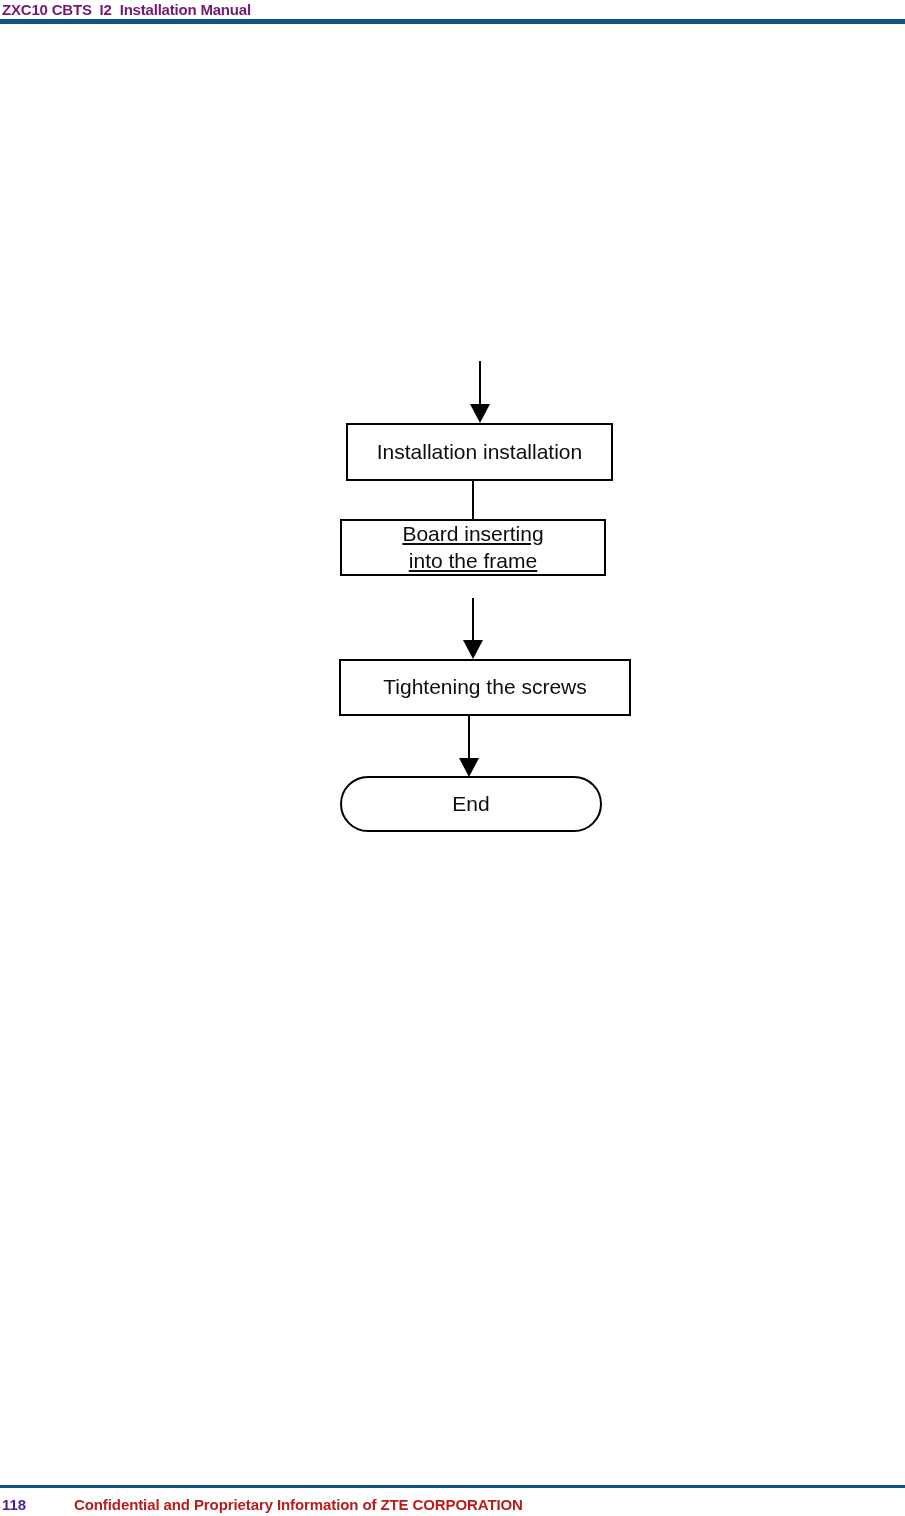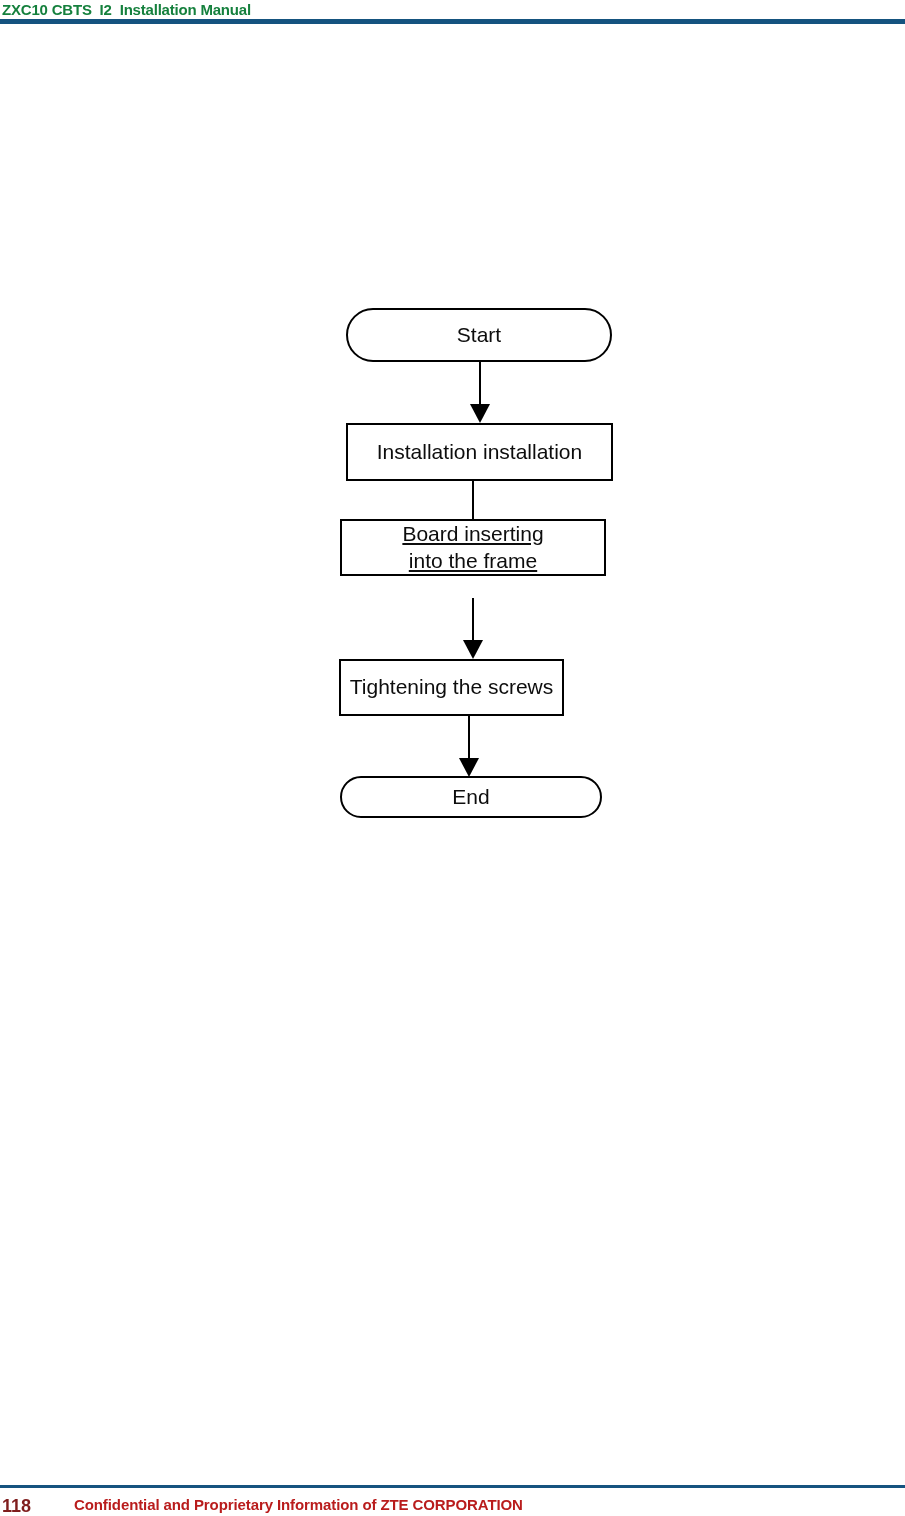--- a/index.html
+++ b/index.html
@@ -15,21 +15,21 @@
   }
 
   
   .header-title {
     position: absolute;
     left: 2px;
     top: 1px;
     font-size: 15px;
     font-weight: 600;
     letter-spacing: -0.2px;
-    color: #15803d;
+    color: #701a75;
     white-space: pre;
   }
   .header-rule {
     position: absolute;
     left: 0;
     top: 19px;
     width: 905px;
     height: 5px;
     background: #15537f;
   }
@@ -59,22 +59,22 @@
     font-size: 21px;
     line-height: 1.28;
     color: #0d0d0d;
     white-space: pre-line;
   }
   .stadium { border-radius: 28px; }
 
   #node-start    { left: 346px; top: 308px; width: 266px; height: 54px; }
   #node-prep     { left: 346px; top: 423px; width: 267px; height: 58px; }
   #node-board    { left: 340px; top: 519px; width: 266px; height: 57px; text-decoration: underline; }
-  #node-tighten  { left: 339px; top: 659px; width: 225px; height: 57px; }
-  #node-end      { left: 340px; top: 776px; width: 262px; height: 42px; }
+  #node-tighten  { left: 339px; top: 659px; width: 292px; height: 57px; }
+  #node-end      { left: 340px; top: 776px; width: 262px; height: 56px; }
 
   .arrow .shaft {
     position: absolute;
     width: 2px;
     background: #000;
   }
   .arrow .head {
     position: absolute;
     width: 0;
     height: 0;
@@ -97,23 +97,23 @@
     left: 0;
     top: 1485px;
     width: 905px;
     height: 3px;
     background: #15537f;
   }
   .page-number {
     position: absolute;
     left: 2px;
     top: 1496px;
-    font-size: 18px;
+    font-size: 15px;
     font-weight: 700;
-    color: #7f1d1d;
+    color: #4c1d95;
   }
   .footer-text {
     position: absolute;
     left: 74px;
     top: 1496px;
     font-size: 15px;
     font-weight: 600;
     letter-spacing: -0.1px;
     color: #b91c1c;
   }
@@ -122,21 +122,20 @@
 <body>
 
 <div class="page">
 
   <div class="header-title">ZXC10 CBTS  I2  Installation Manual</div>
   <div class="header-rule"></div>
 
 
   <div class="flowchart">
 
-    <div class="node stadium" id="node-start">Start</div>
 
     <div class="arrow" id="arrow-1">
       <div class="shaft"></div>
       <div class="head"></div>
     </div>
 
     <div class="node" id="node-prep">Installation installation</div>
 
     <div class="arrow" id="arrow-2">
       <div class="shaft"></div>

